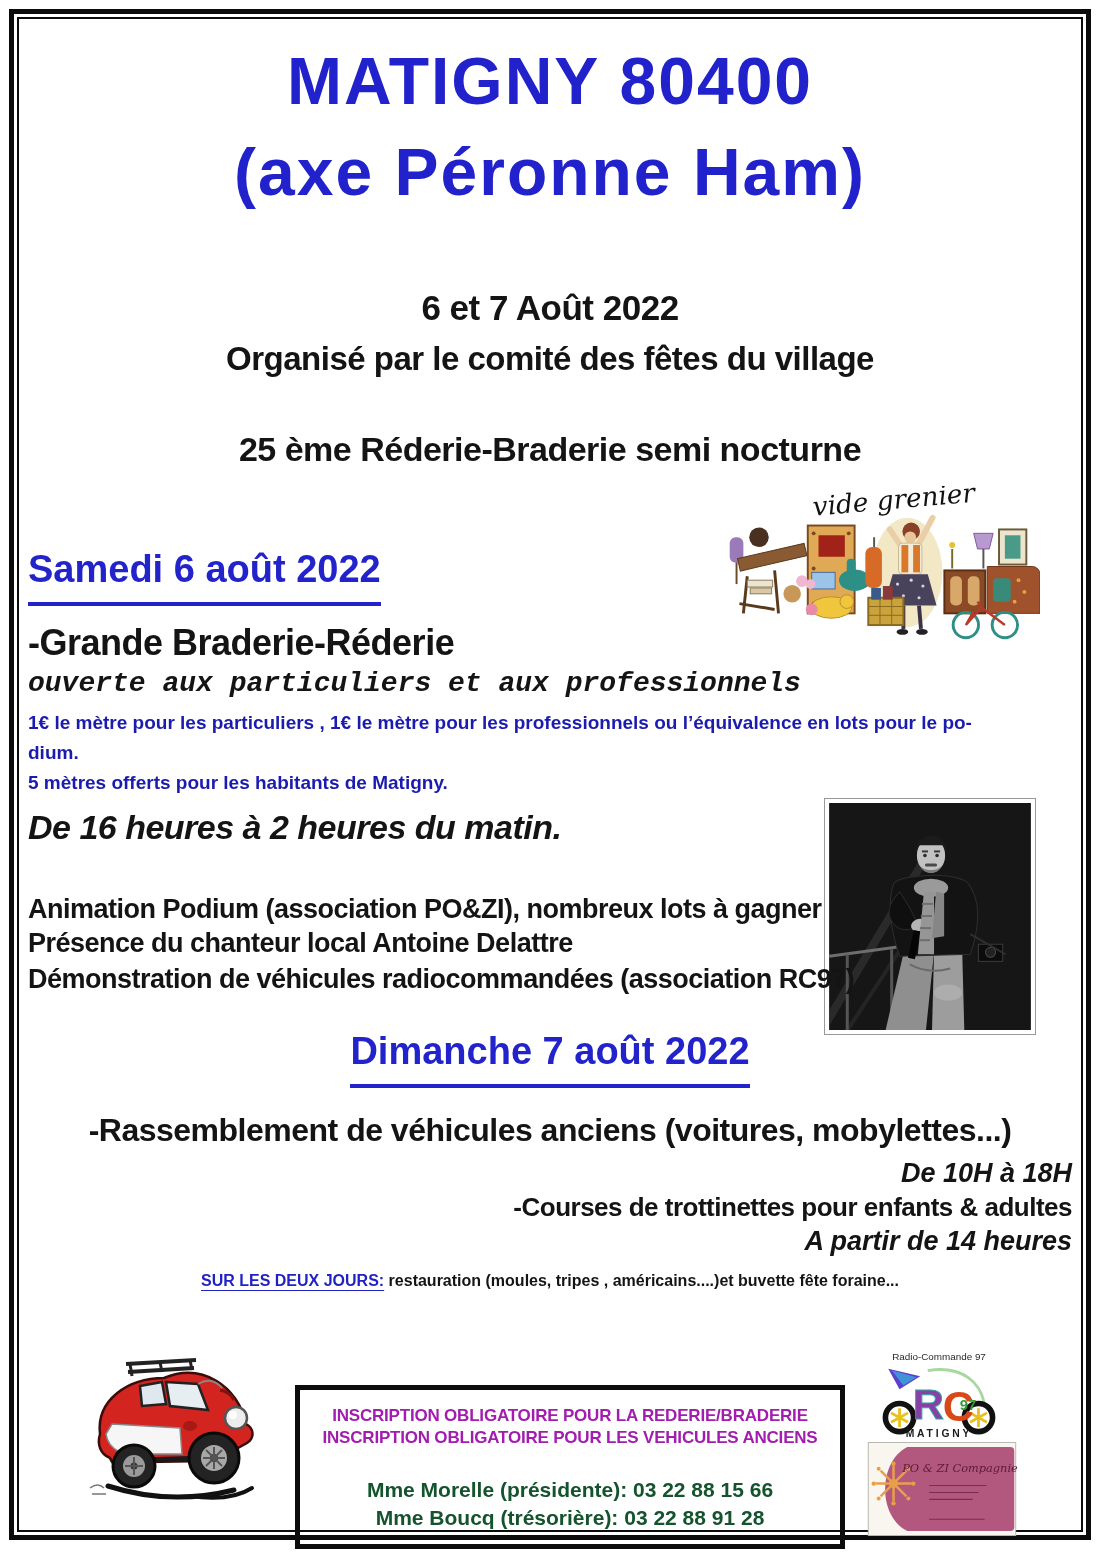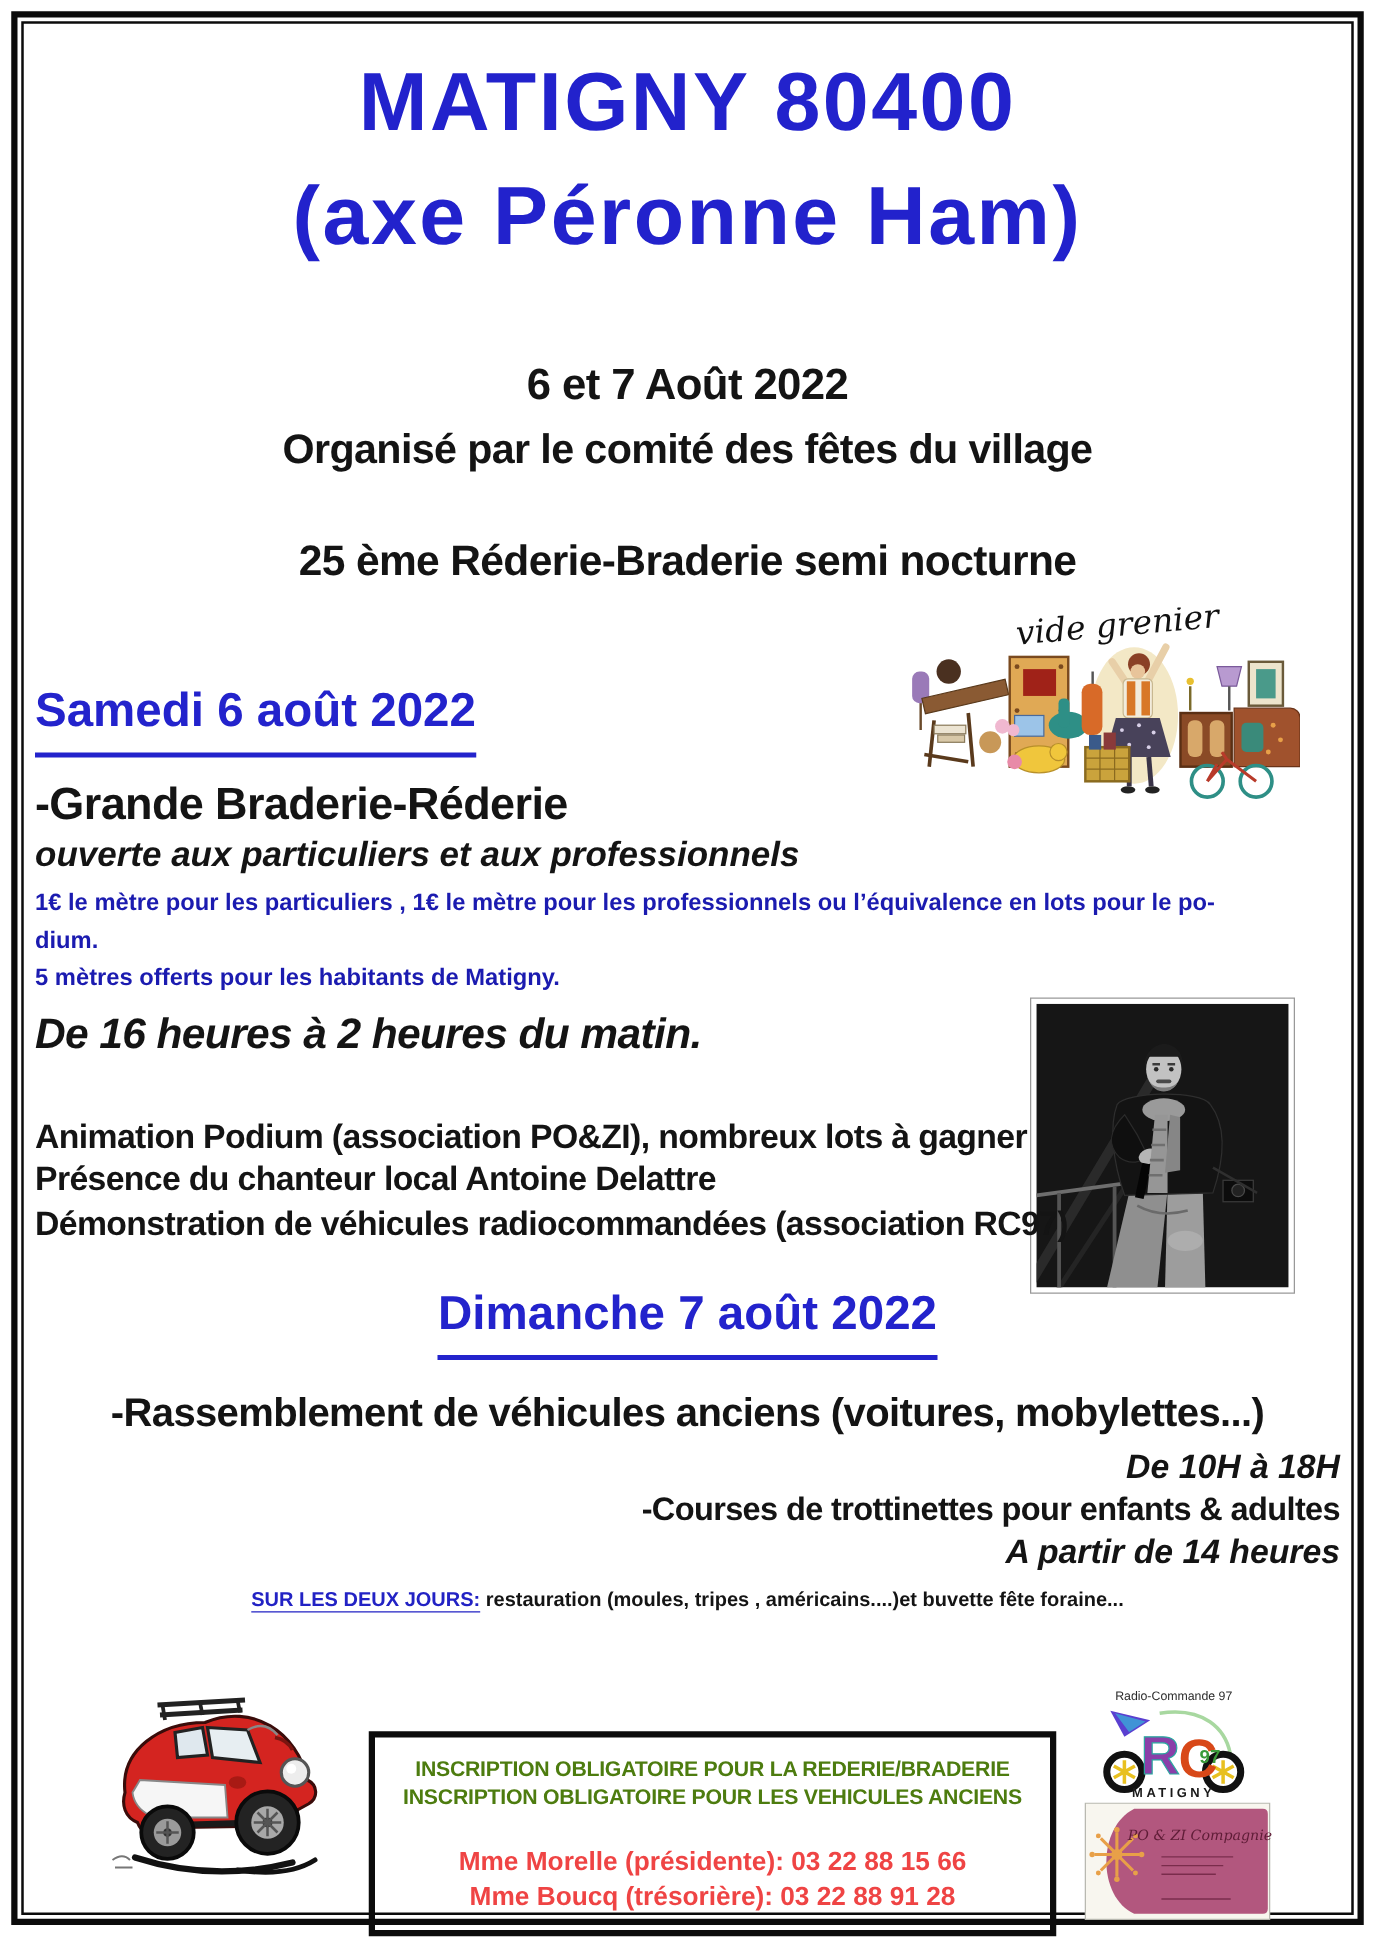--- a/index.html
+++ b/index.html
@@ -11,22 +11,22 @@
   .b{font-weight:bold;}
   .i{font-style:italic;}
   .blue{color:#2222c4;}
   .navy{color:#1b1bb0;}
   .blk{color:#141414;}
   .title{font-size:66px;font-weight:900;letter-spacing:2px;line-height:1.38;color:#2222cc;}
   .h-day{font-size:38px;font-weight:bold;color:#2323cc;display:inline-block;border-bottom:4px solid #2323cc;padding-bottom:11px;letter-spacing:0;}
   .tight{letter-spacing:-0.5px;}
   .right-col{right:28px;text-align:right;}
   .reg-box{left:295px;top:1385px;width:540px;height:138px;border:5px solid #0c0c0c;display:flex;flex-direction:column;align-items:center;padding-top:16px;gap:2px;}
-  .reg-line{font-size:17px;font-weight:bold;color:#4d7c0f;letter-spacing:-0.2px;}
-  .reg-contact{font-size:21px;font-weight:bold;color:#ef4444;margin-top:2px;}
+  .reg-line{font-size:17px;font-weight:bold;color:#a21caf;letter-spacing:-0.2px;}
+  .reg-contact{font-size:21px;font-weight:bold;color:#14532d;margin-top:2px;}
   .reg-gap{height:24px;}
   .photo-wrap{left:824px;top:798px;width:212px;height:237px;background:#fff;border:1px solid #999;padding:4px;box-sizing:border-box;}
 </style>
 </head>
 <body>
 
 <div class="frame-outer">
   <div class="frame-inner"></div>
 </div>
 
@@ -116,21 +116,21 @@
     <circle cx="254" cy="142" r="13" fill="none" stroke="#2e8f86" stroke-width="3"></circle>
     <circle cx="294" cy="142" r="13" fill="none" stroke="#2e8f86" stroke-width="3"></circle>
     <path d="M254 142 L270 124 L294 142 M270 124 L266 118 M254 142 L262 128" stroke="#b83a2a" stroke-width="2.5" fill="none"></path>
   </svg>
 </div>
 
 <div class="abs" style="left:28px;top:548px;">
   <span class="h-day">Samedi 6 août 2022</span>
 </div>
 <div class="abs b blk tight" style="left:28px;top:622px;font-size:36px;">-Grande Braderie-Réderie</div>
-<div class="abs b i blk" style="left:28px;top:668px;font-size:28px;">ouverte aux particuliers et aux professionnels</div>
+<div class="abs b i blk" style="left:28px;top:668px;font-size:28px;font-family:Liberation Mono, monospace;">ouverte aux particuliers et aux professionnels</div>
 
 <div class="abs b navy" style="left:28px;top:708px;width:1045px;font-size:19px;line-height:30px;">
   <div>1€ le mètre pour les particuliers , 1€  le mètre pour les professionnels ou l’équivalence en lots pour le po-</div>
   <div>dium.</div>
   <div>5 mètres offerts pour les habitants de Matigny.</div>
 </div>
 
 <div class="abs b i blk tight" style="left:28px;top:808px;font-size:34px;">De 16 heures à 2 heures du matin.</div>
 
 <div class="abs photo-wrap">

